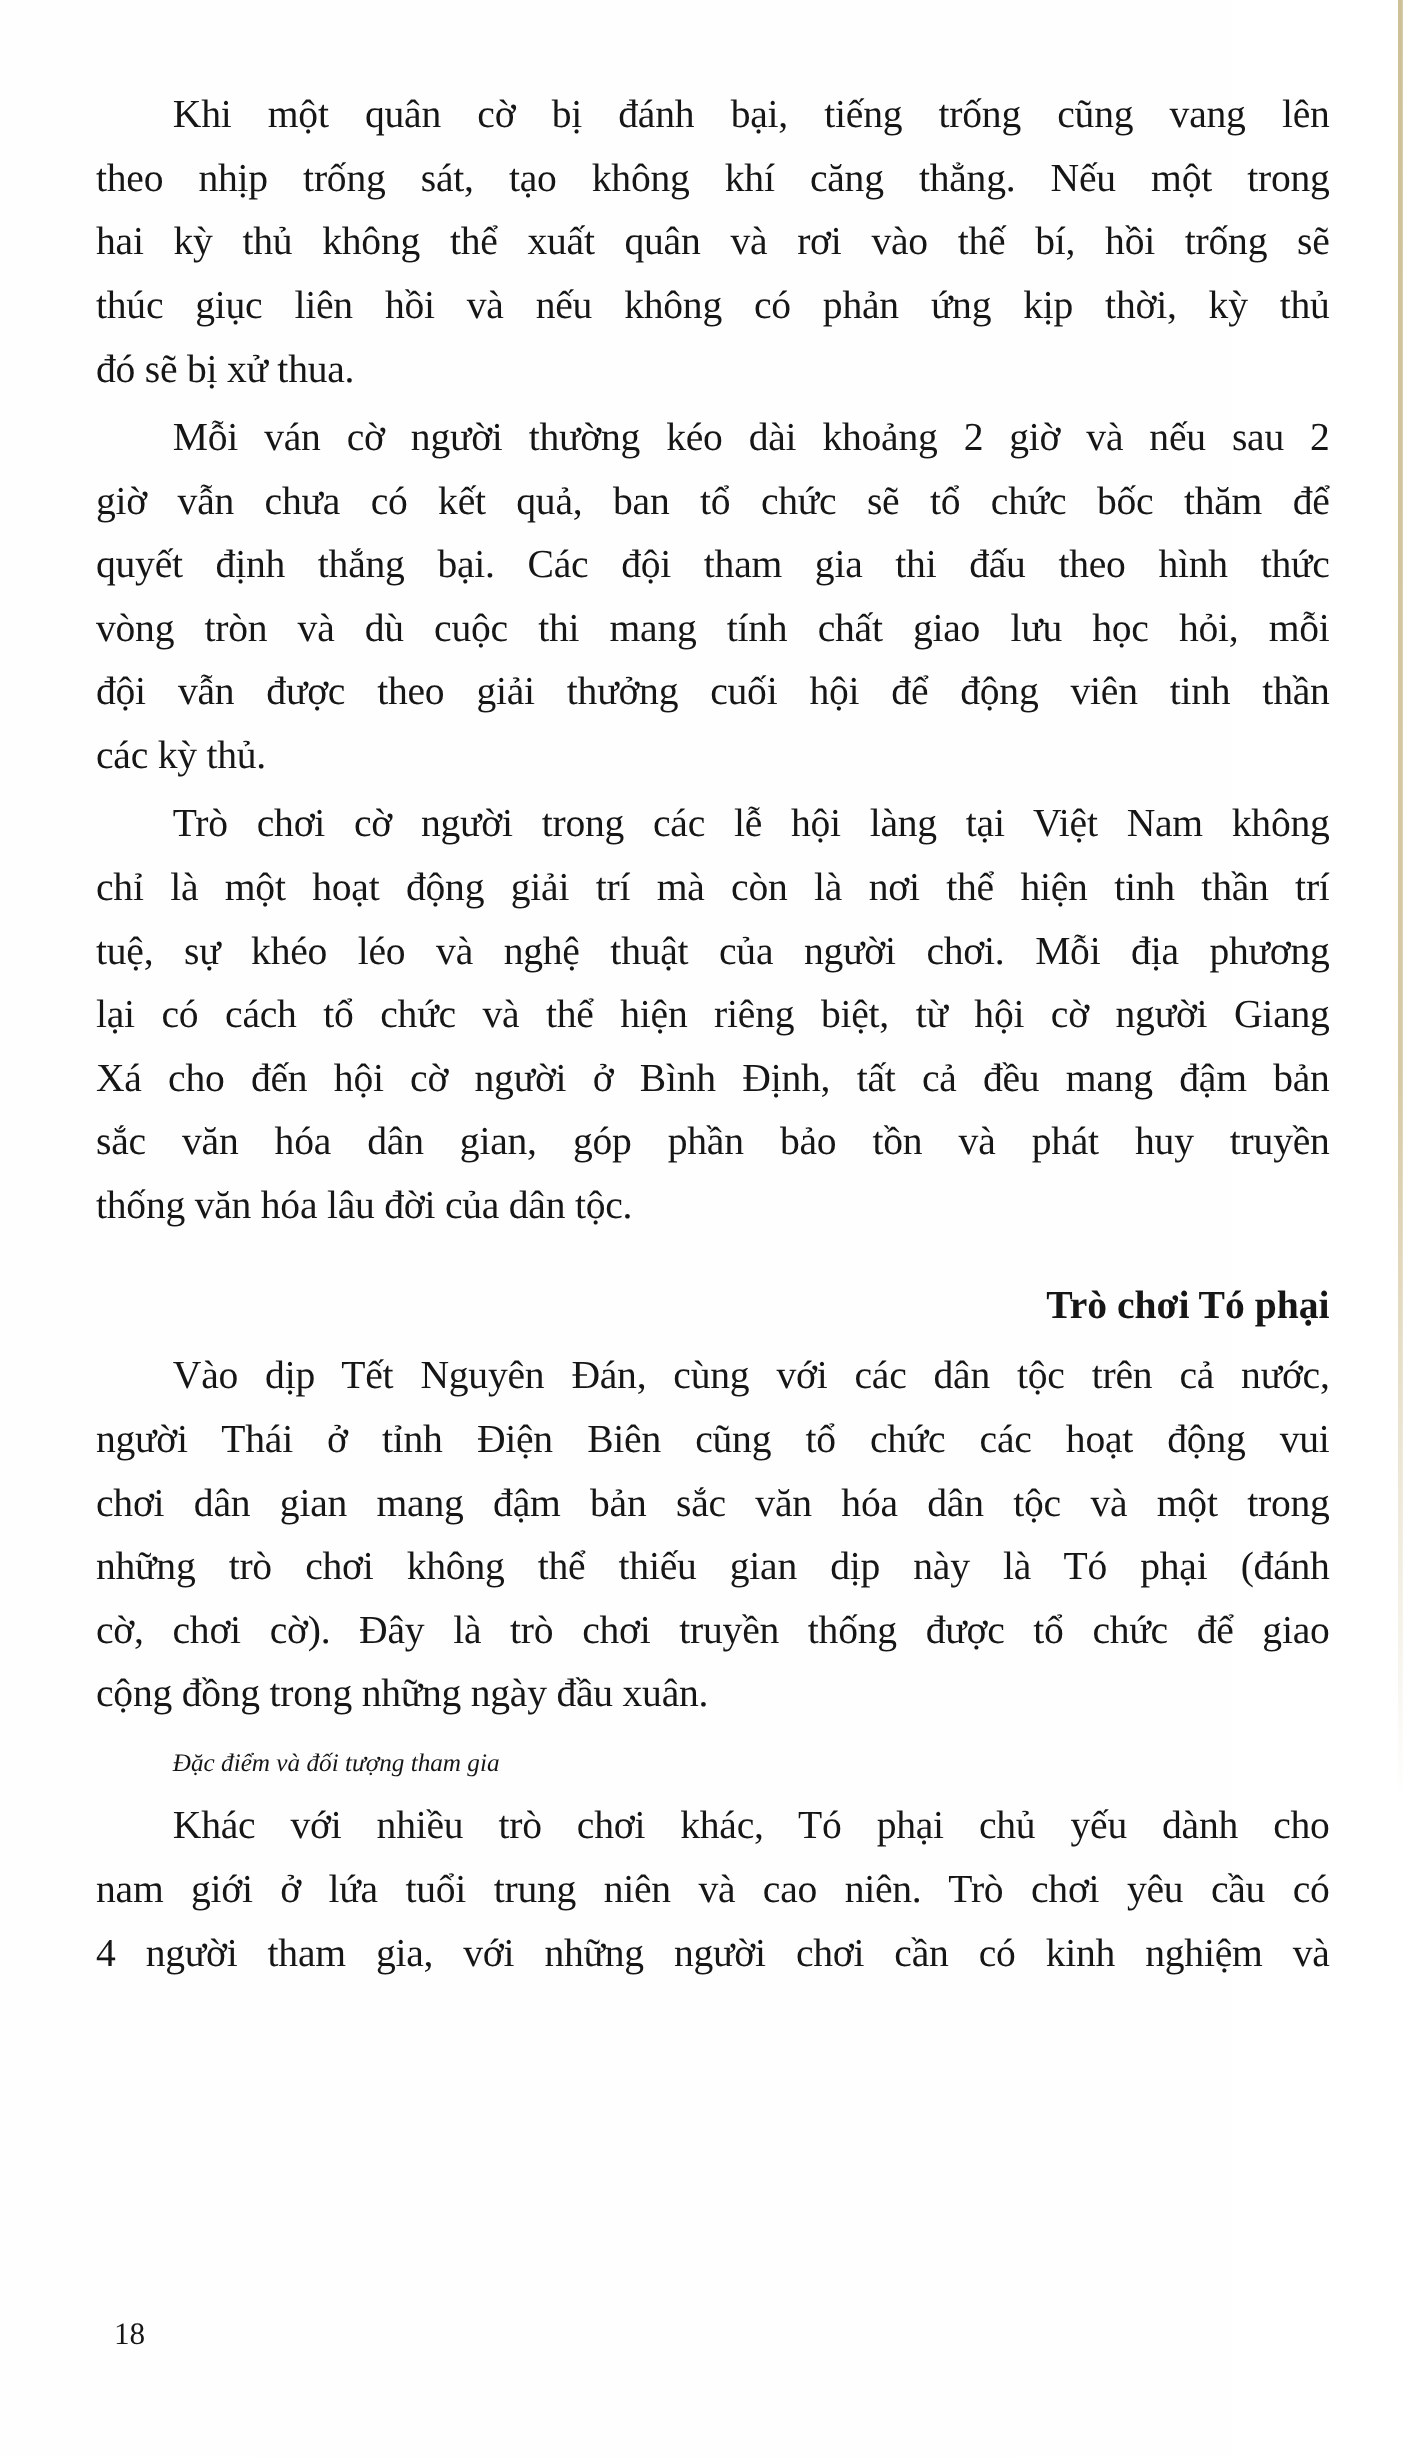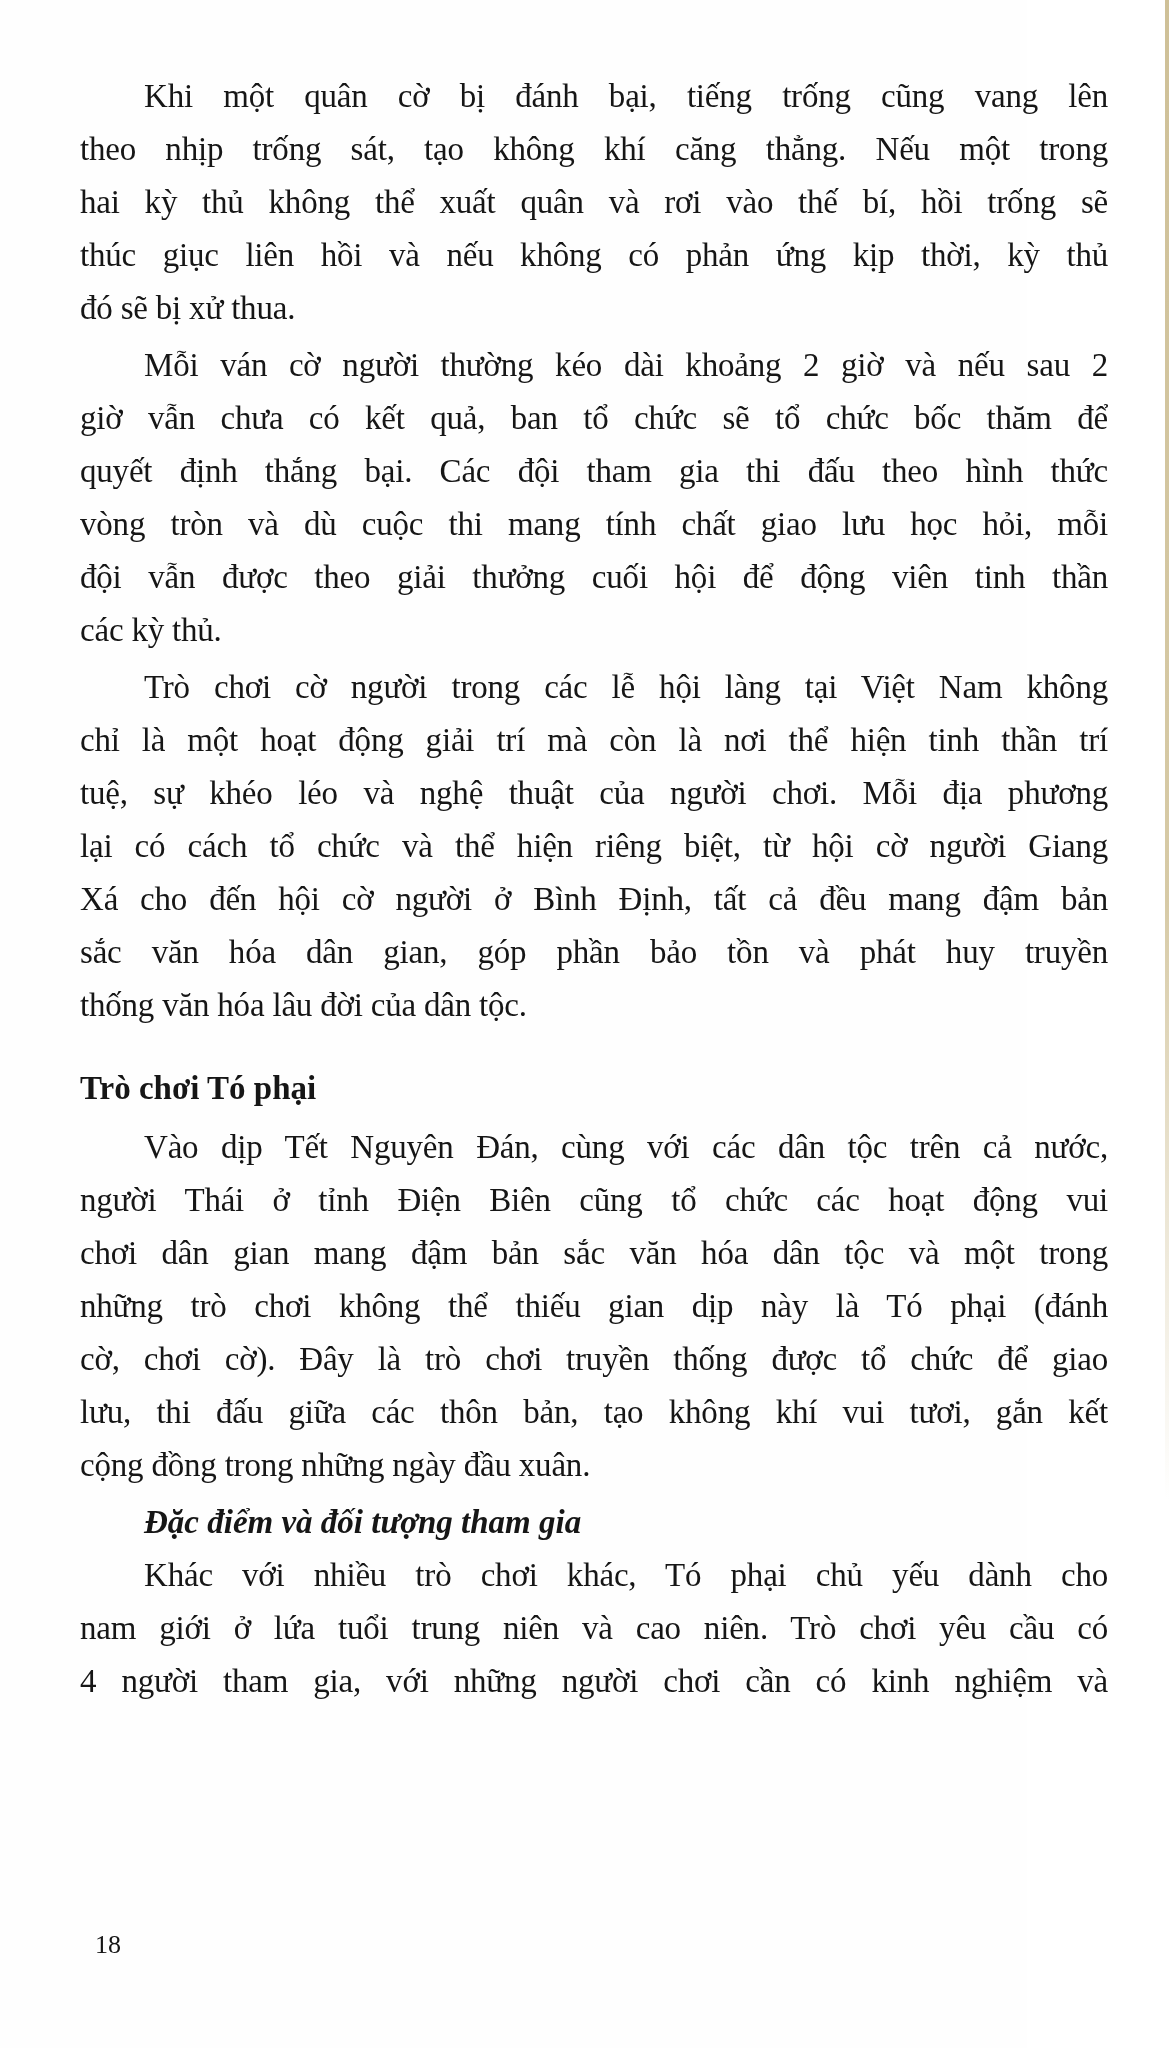--- a/index.html
+++ b/index.html
@@ -55,25 +55,26 @@
   }
   .para {
     margin-bottom: 4px;
   }
   .heading {
     font-weight: bold;
     font-size: 33px;
     line-height: 53px;
     margin-top: 30px;
     margin-bottom: 6px;
+    text-align: right;
   }
   .subheading {
-    font-weight: bold;
+    font-weight: normal;
     font-style: italic;
-    font-size: 33px;
+    font-size: 21px;
     line-height: 53px;
     padding-left: 64px;
     margin-top: 0;
     margin-bottom: 0px;
   }
   .page-number {
     position: absolute;
     left: 95px;
     top: 1925px;
     font-size: 26px;
@@ -116,21 +117,20 @@
     </div>
 
     <div class="heading">Trò chơi Tó phại</div>
 
     <div class="para">
       <span class="line indent">Vào dịp Tết Nguyên Đán, cùng với các dân tộc trên cả nước,</span>
       <span class="line">người Thái ở tỉnh Điện Biên cũng tổ chức các hoạt động vui</span>
       <span class="line">chơi dân gian mang đậm bản sắc văn hóa dân tộc và một trong</span>
       <span class="line">những trò chơi không thể thiếu gian dịp này là Tó phại (đánh</span>
       <span class="line">cờ, chơi cờ). Đây là trò chơi truyền thống được tổ chức để giao</span>
-      <span class="line">lưu, thi đấu giữa các thôn bản, tạo không khí vui tươi, gắn kết</span>
       <span class="line last">cộng đồng trong những ngày đầu xuân.</span>
     </div>
 
     <div class="subheading">Đặc điểm và đối tượng tham gia</div>
 
     <div class="para">
       <span class="line indent">Khác với nhiều trò chơi khác, Tó phại chủ yếu dành cho</span>
       <span class="line">nam giới ở lứa tuổi trung niên và cao niên. Trò chơi yêu cầu có</span>
       <span class="line">4 người tham gia, với những người chơi cần có kinh nghiệm và</span>
     </div>

